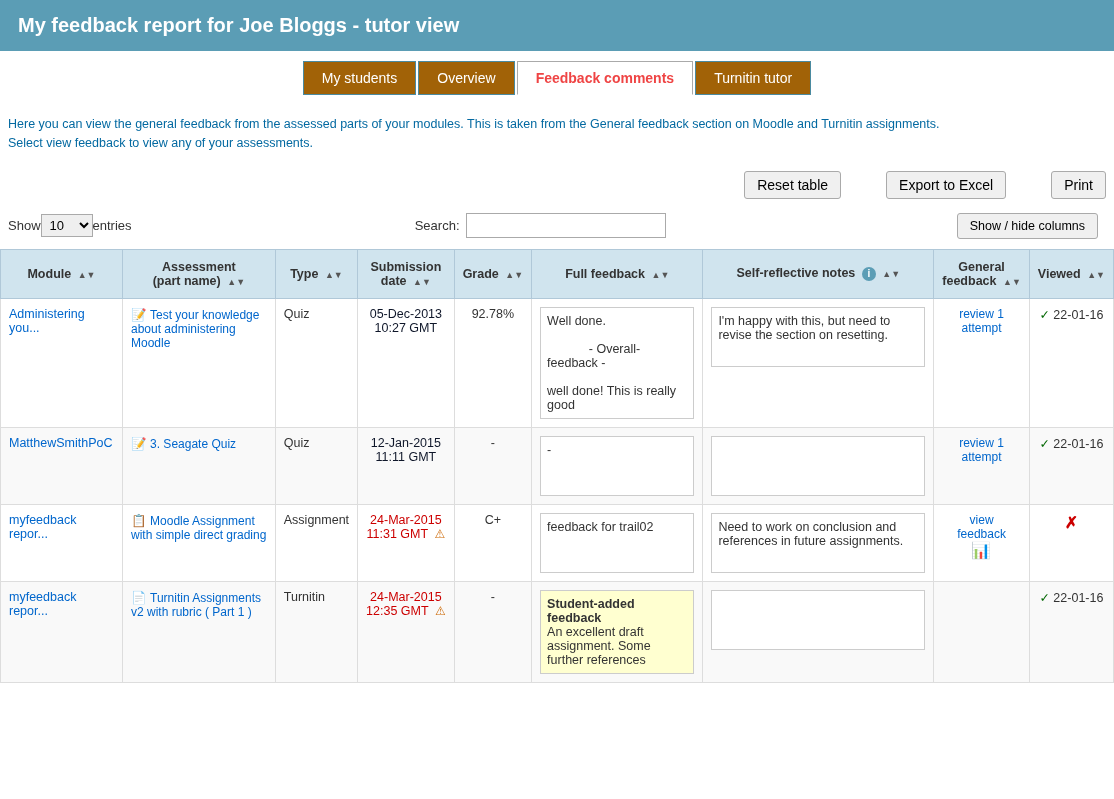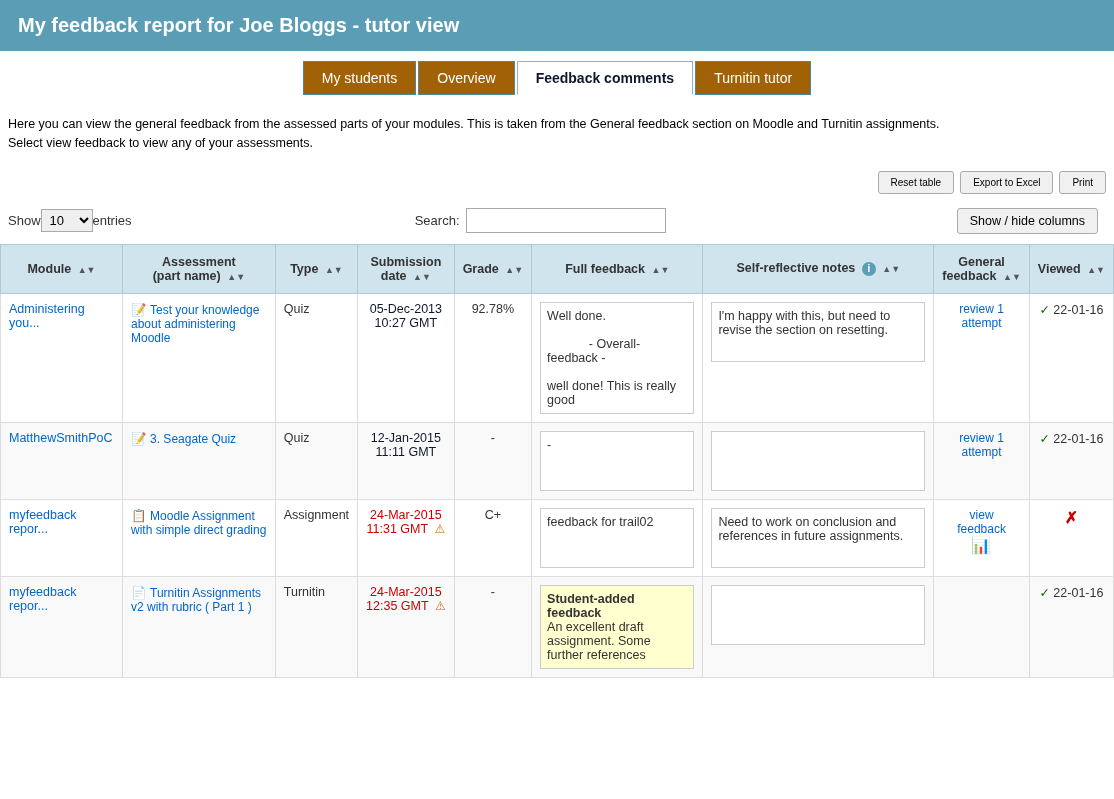--- a/index.html
+++ b/index.html
@@ -27,51 +27,52 @@
       border: 1px solid #aaa;
       cursor: pointer;
       font-size: 14px;
       background: #e8e8e8;
       color: #333;
     }
 
     .tab.active {
       background: #fff;
       border-bottom: 1px solid #fff;
-      color: #0f172a;
+      color: #ef4444;
       font-weight: bold;
     }
 
     .tab.btn-style {
       background: #a16207;
       color: white;
       border: 1px solid #4a8aa0;
     }
 
     .description {
       padding: 10px 8px;
       font-size: 12.5px;
       line-height: 1.5;
-      color: #000000;
+      color: #0369a1;
     }
 
     .toolbar {
       display: flex;
       justify-content: flex-end;
       gap: 6px;
       padding: 8px 8px 4px;
     }
 
     .btn {
       padding: 5px 12px;
       border: 1px solid #aaa;
       background: #f0f0f0;
       cursor: pointer;
-      font-size: 10px;
+      font-size: 14px;
       border-radius: 3px;
+      margin-left: 39px;
     }
 
     .controls-row {
       display: flex;
       justify-content: space-between;
       align-items: center;
       padding: 6px 8px;
     }
 
     .show-entries {

